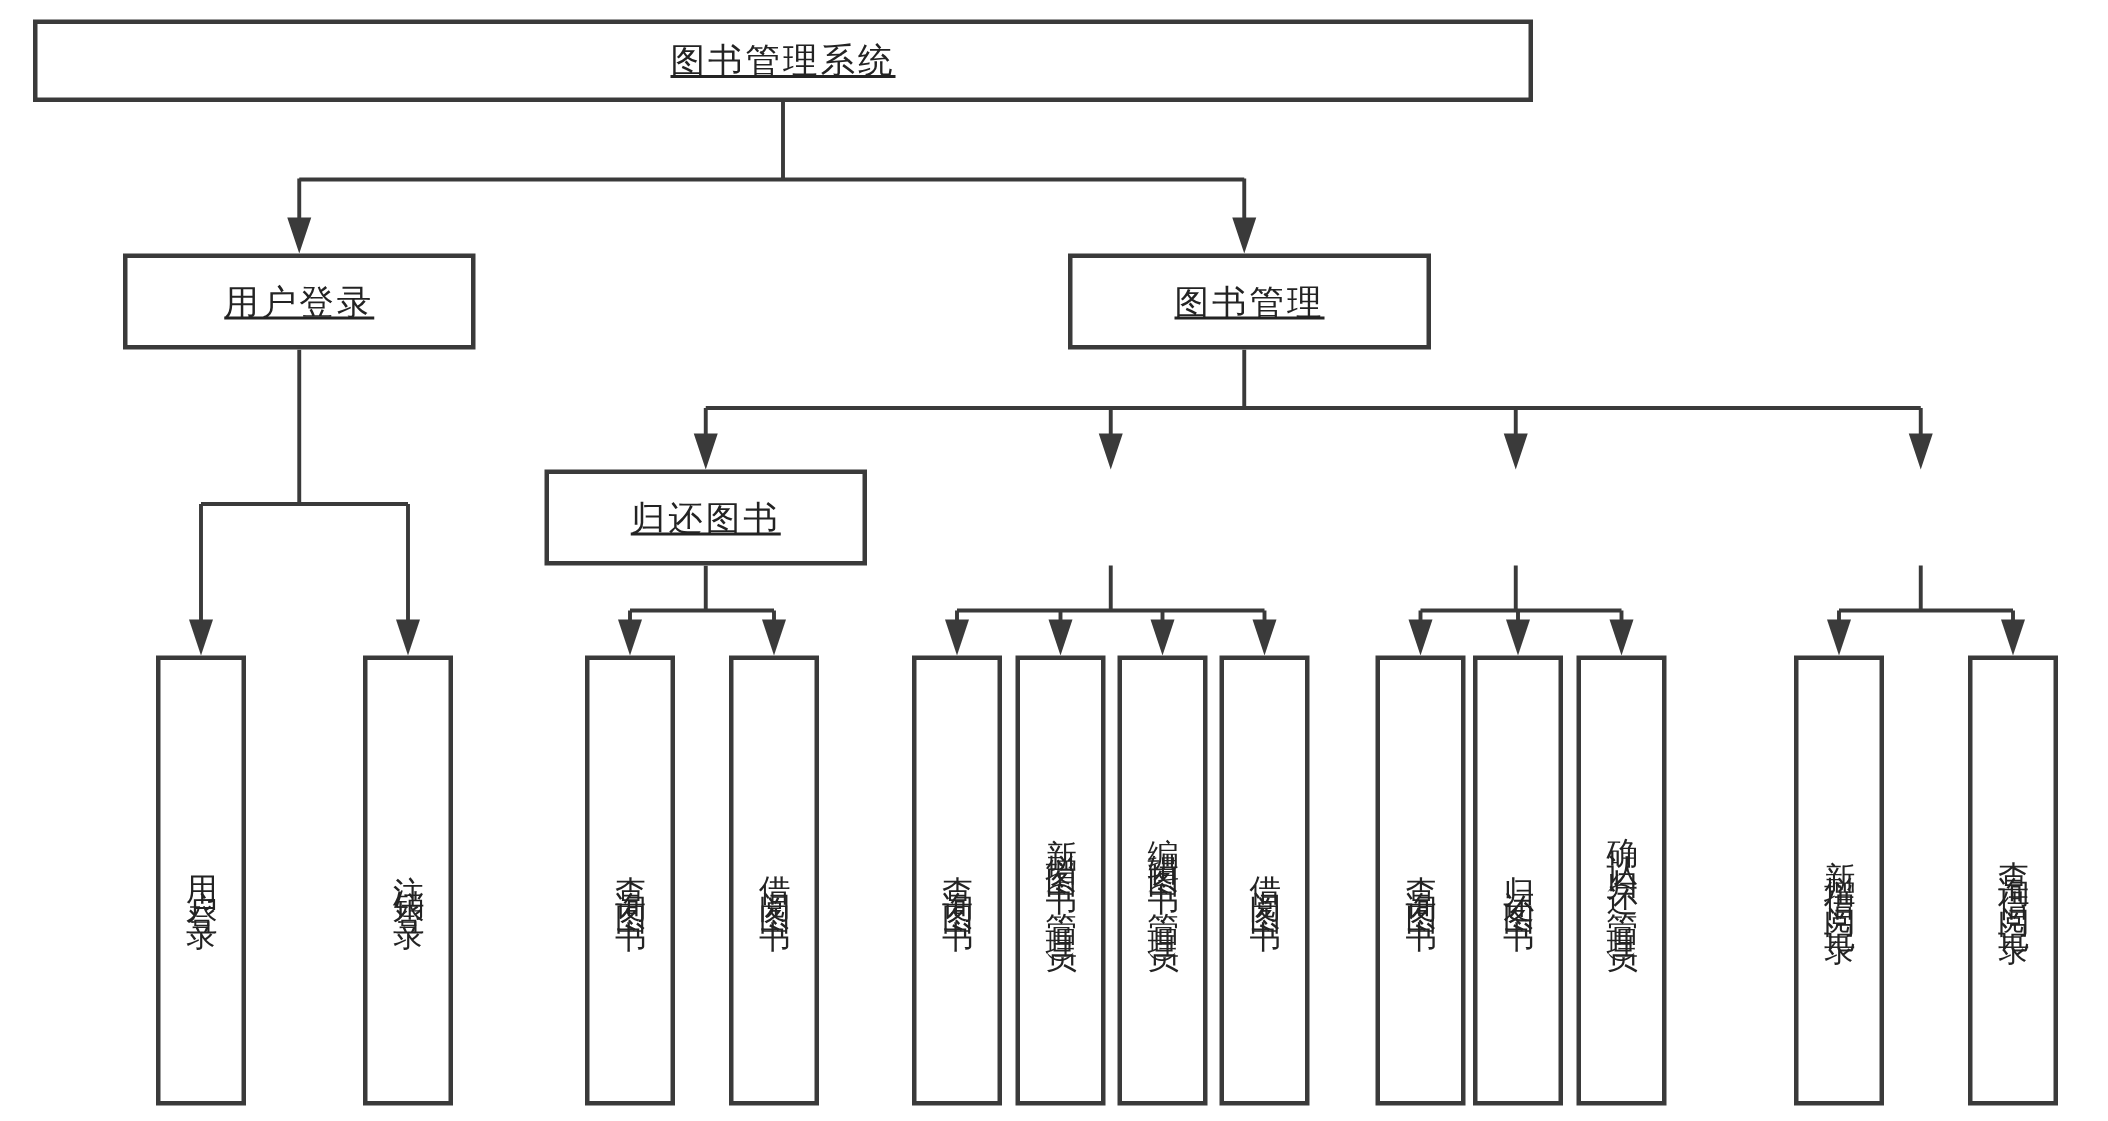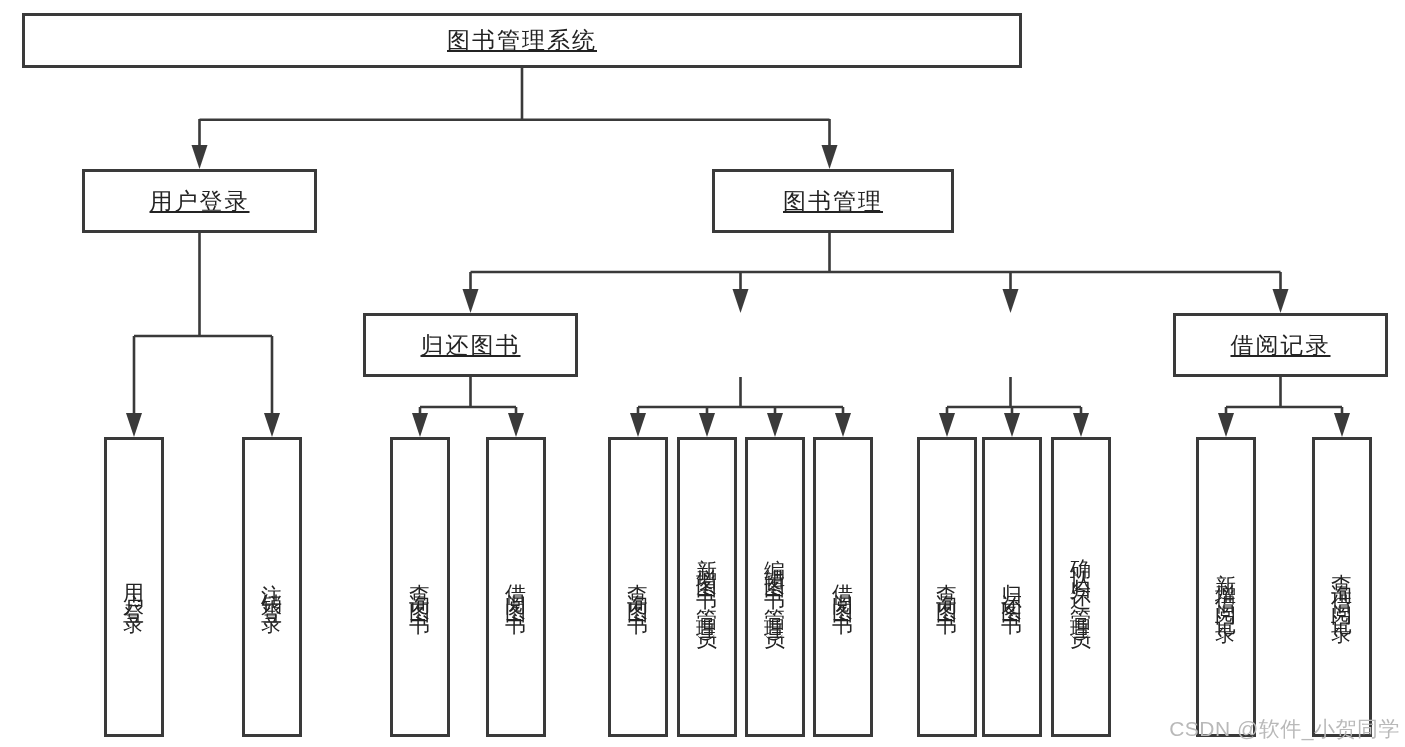--- a/index.html
+++ b/index.html
@@ -77,23 +77,20 @@
   <div class="node" style="left:82px;top:169px;width:235px;height:64px">
     <span class="hlabel">用户登录</span>
   </div>
   <div class="node" style="left:712px;top:169px;width:242px;height:64px">
     <span class="hlabel">图书管理</span>
   </div>
 
   <div class="node" style="left:363px;top:313px;width:215px;height:64px">
     <span class="hlabel">归还图书</span>
   </div>
-  <div class="node" style="left:1173px;top:313px;width:215px;height:64px">
-    <span class="hlabel">借阅记录</span>
-  </div>
 
   <div class="node leaf" style="left:104px;top:437px">
     <span class="vtext">用户登录</span>
   </div>
   <div class="node leaf" style="left:242px;top:437px">
     <span class="vtext">注销登录</span>
   </div>
 
   <div class="node leaf" style="left:390px;top:437px">
     <span class="vtext">查询图书</span>
@@ -125,15 +122,14 @@
     <span class="vtext">确认归还（管理员）</span>
   </div>
 
   <div class="node leaf" style="left:1196px;top:437px">
     <span class="vtext">新增借阅记录</span>
   </div>
   <div class="node leaf" style="left:1312px;top:437px">
     <span class="vtext">查询借阅记录</span>
   </div>
 
-  <div class="watermark">CSDN @软件_小贺同学</div>
 
 </div>
 
 </body></html>

